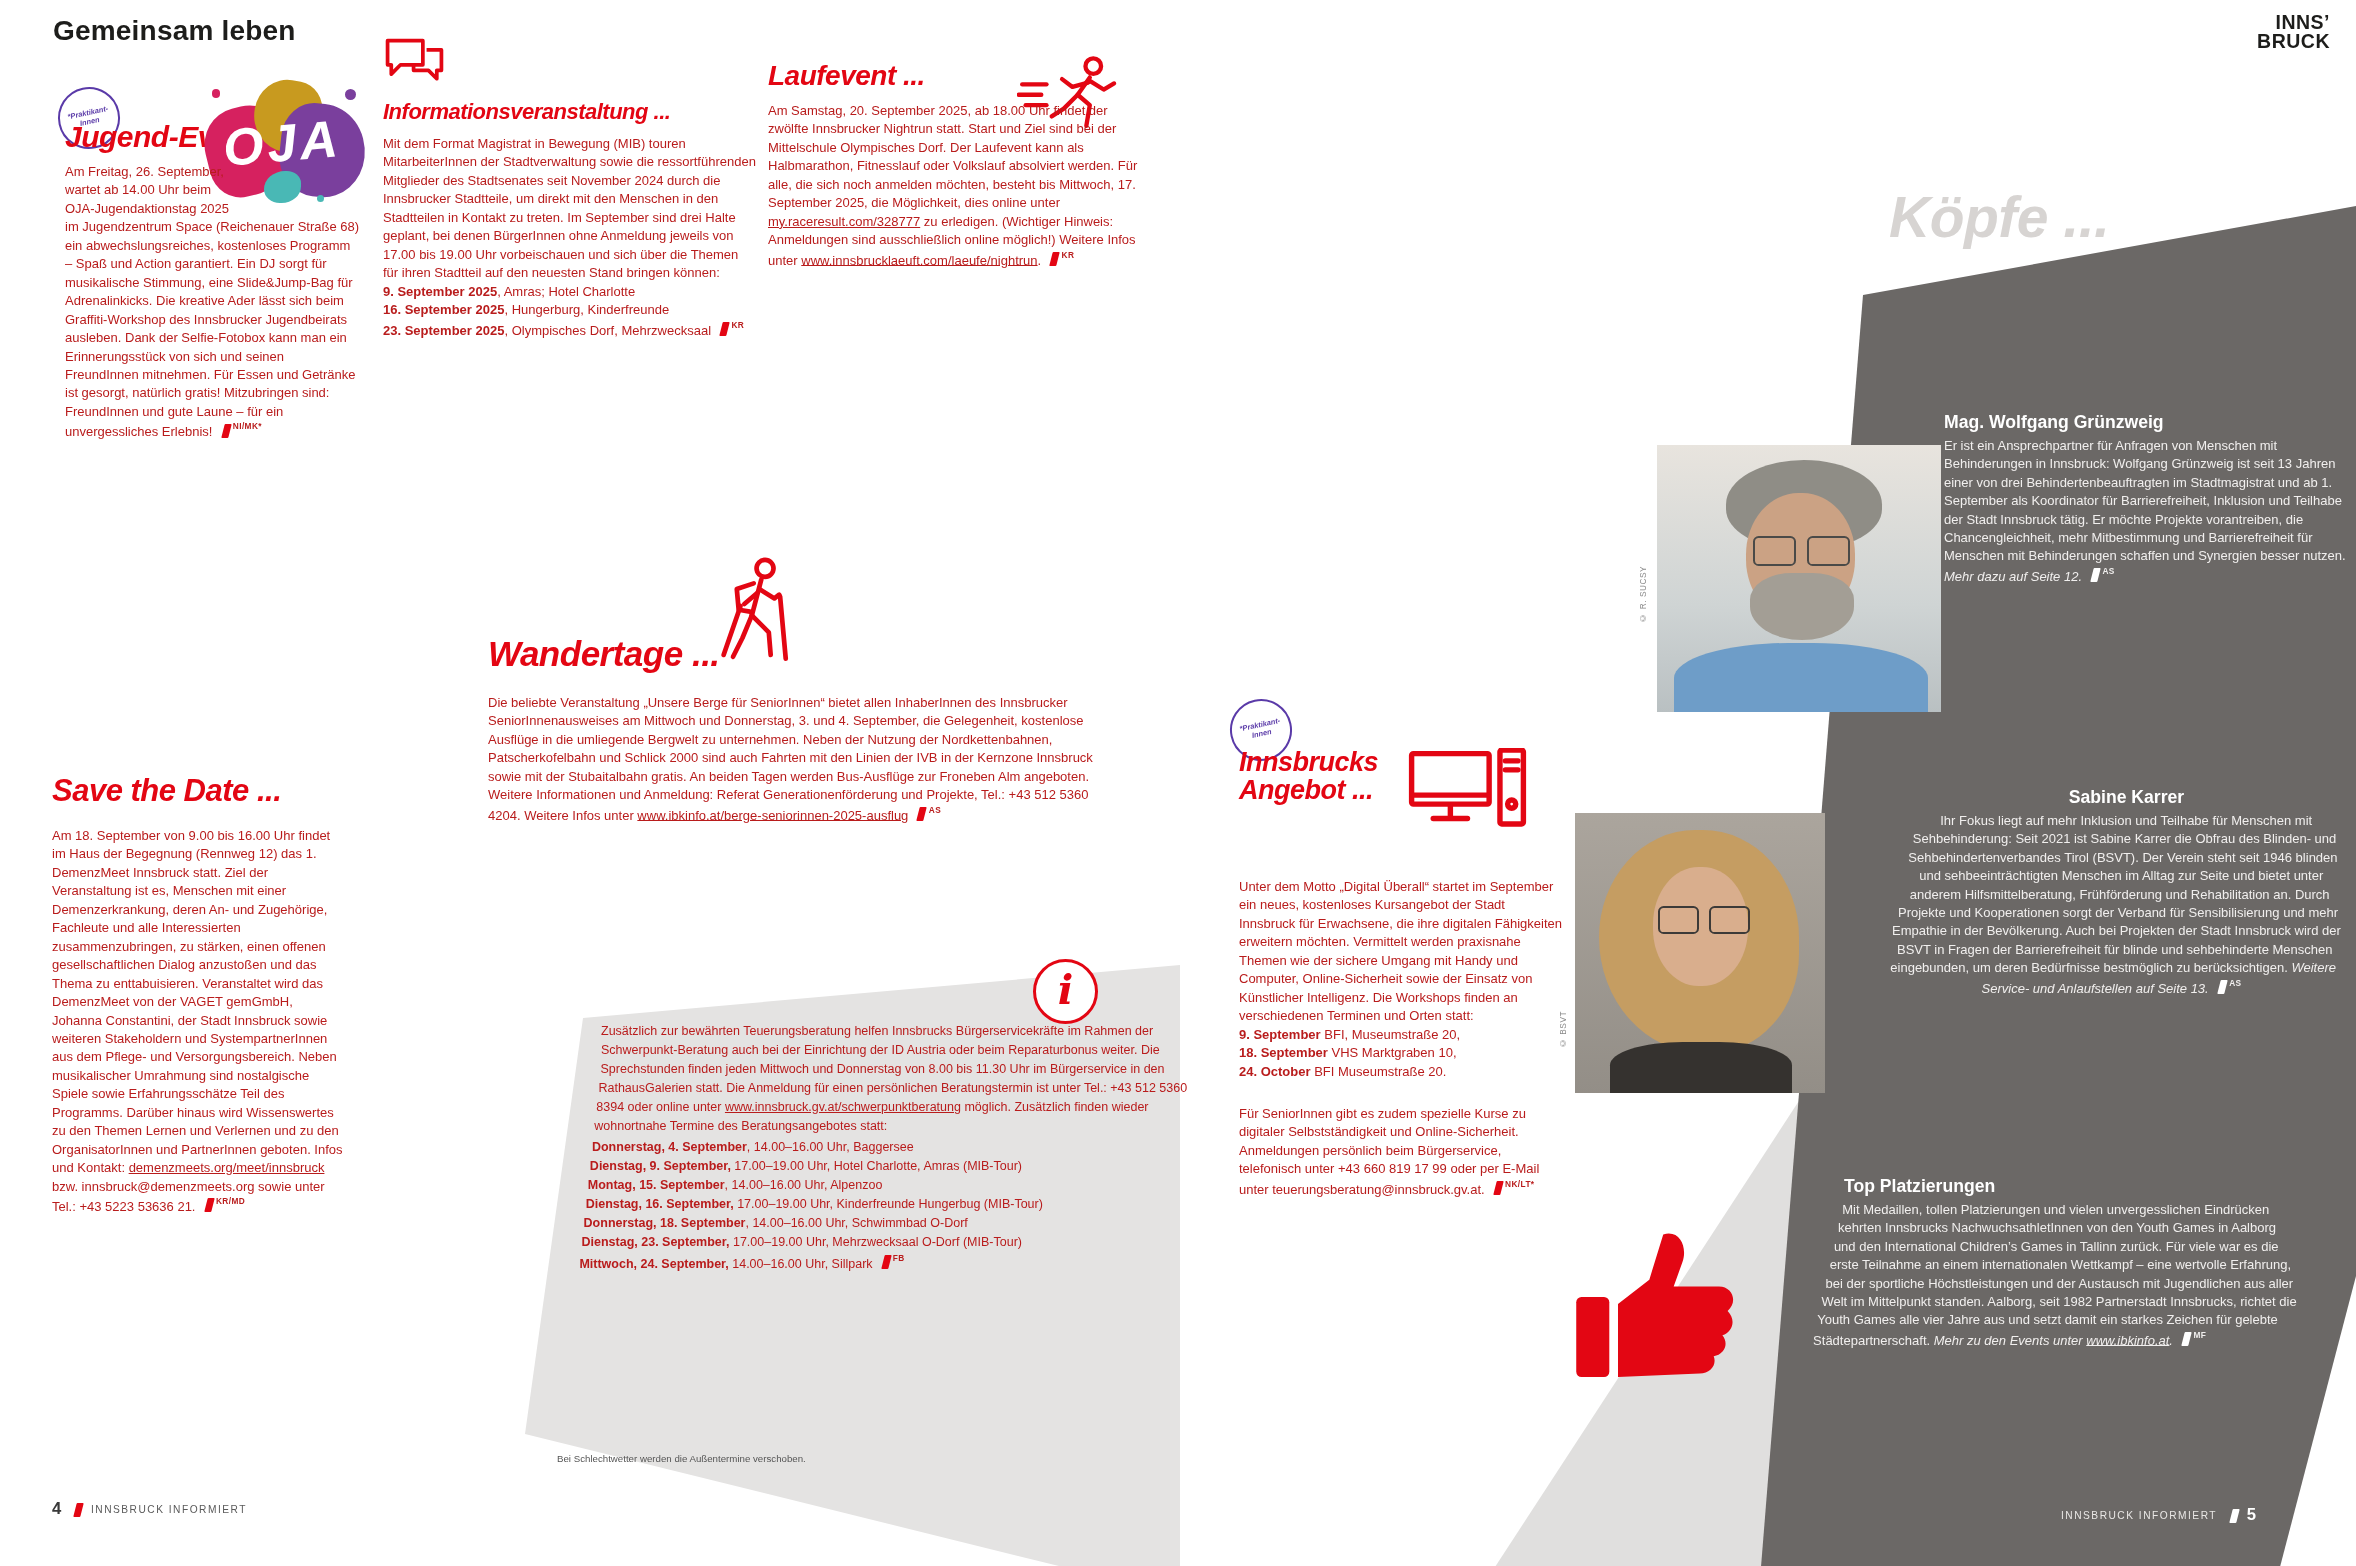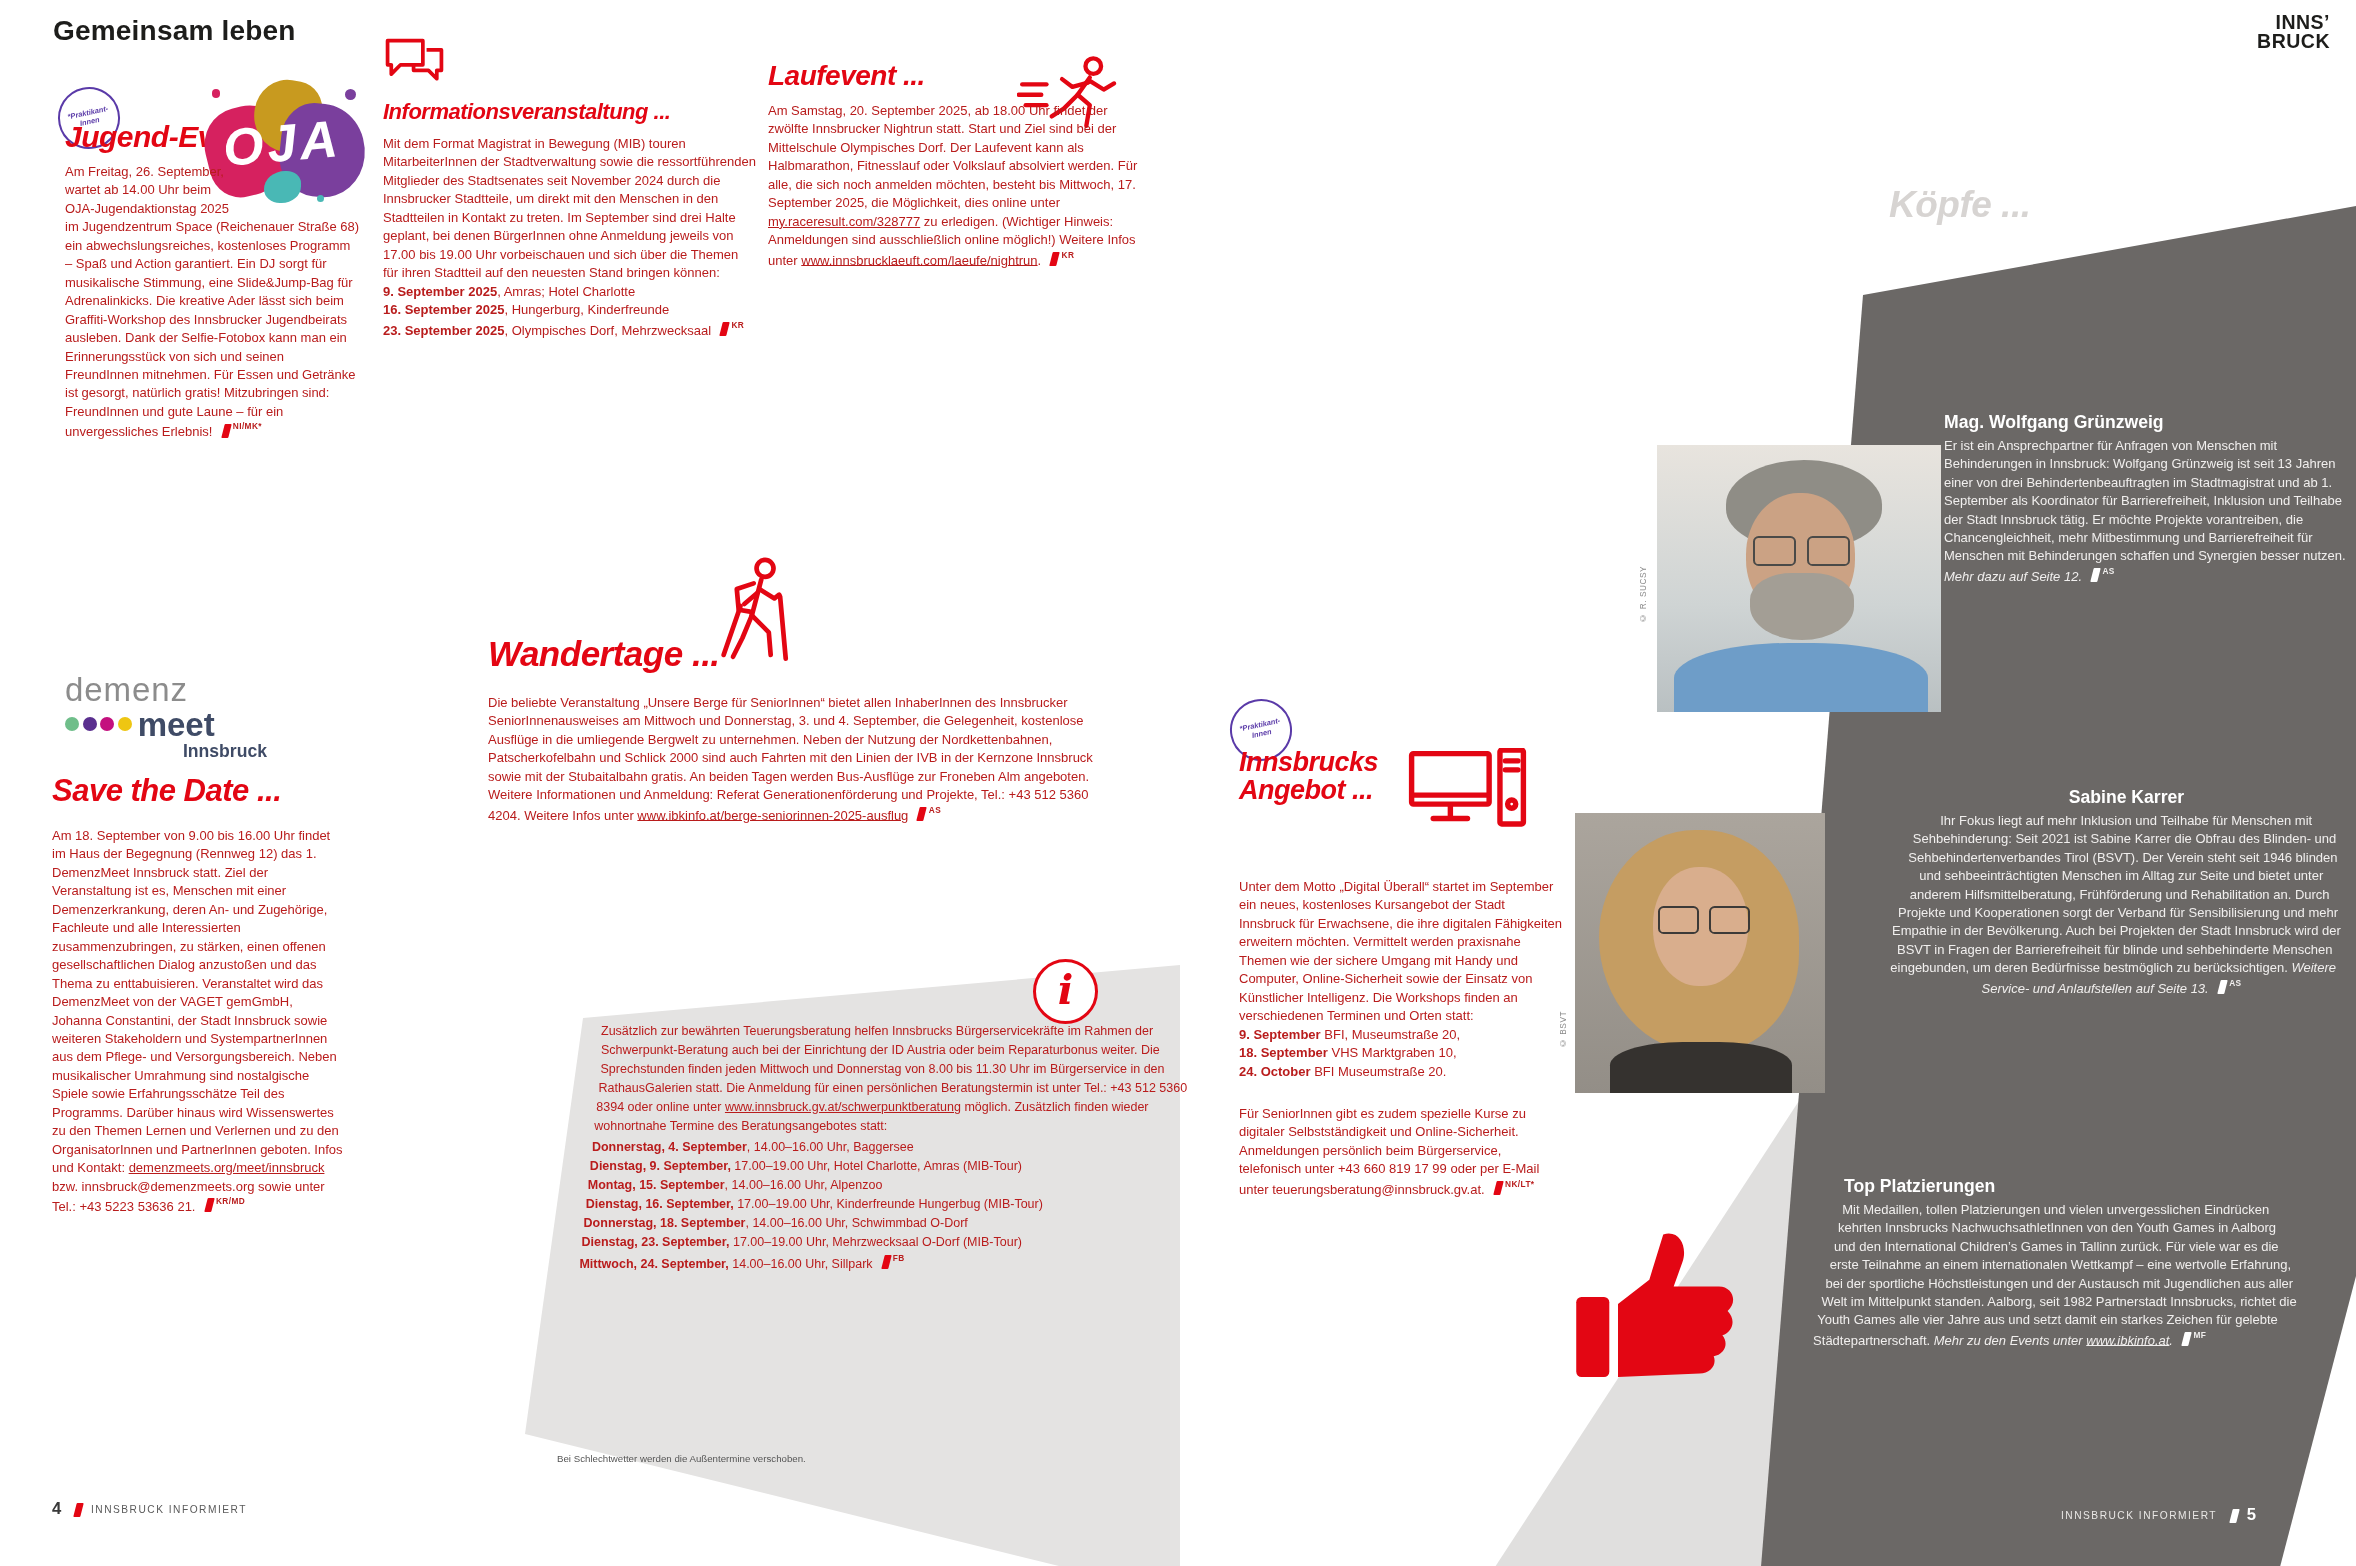--- a/index.html
+++ b/index.html
@@ -12,21 +12,21 @@
   .graybox{position:absolute;inset:0;background:#e4e3e2;
          clip-path:polygon(583px 1018px,1180px 965px,1180px 1567px,1063px 1567px,525px 1434px);}
   .panel{position:absolute;inset:0;background:#6b6866;
          clip-path:polygon(1863px 295px,2356px 206px,2356px 1276px,2280px 1567px,1761px 1567px);}
   
   .sectionlabel{font-size:28px;font-weight:bold;color:#1d1d1b;letter-spacing:0.2px;}
   .brand{font-size:19.5px;font-weight:bold;color:#1d1d1b;text-align:right;line-height:.95;letter-spacing:0.5px;}
   .art-title{font-style:italic;font-weight:bold;color:#e30613;letter-spacing:-0.5px;line-height:1.05;}
   .body{font-size:13px;line-height:1.42;color:#b91c1c;}
   .monats{font-size:109px;font-weight:bold;font-style:italic;color:#e30613;letter-spacing:-2.8px;white-space:nowrap;}
-  .koepfe-title{font-size:37px;font-weight:bold;font-style:italic;color:#d7d4d2;letter-spacing:-0.5px;}
+  .koepfe-title{font-size:57px;font-weight:bold;font-style:italic;color:#d7d4d2;letter-spacing:-0.5px;}
   .on-dark{color:#f1efee;}
   .on-dark .body{color:#f1efee;}
   .pname{font-size:17.6px;font-weight:bold;color:#ffffff;margin-bottom:3.7px;}
   .rb{font-weight:bold;} .ru{text-decoration:underline;} .ri{font-style:italic;}
   .riu{font-style:italic;text-decoration:underline;}
   .rsup{font-size:8.3px;font-weight:bold;vertical-align:6.5px;letter-spacing:0.4px;margin-left:1.9px;}
   .rslash{display:inline-block;width:6.5px;height:14px;background:#e30613;transform:skewX(-14deg);
           margin:0 1.9px -1.9px 6.5px;border-radius:0.9px;}
   .on-dark .rslash{background:#ffffff;}
   .slant{float:left;shape-margin:3.7px;}
@@ -85,31 +85,20 @@
     <div class="blob" style="left:139px;top:9.3px;width:11px;height:11px;background:#7a3f9d;border-radius:50%;"></div>
     <div class="blob" style="left:5.6px;top:9.3px;width:8.3px;height:8.3px;background:#d6215f;border-radius:50%;"></div>
     <div class="blob" style="left:111px;top:115px;width:7.4px;height:7.4px;background:#49b8b5;border-radius:50%;"></div>
     <div class="oja-text">OJA</div>
   </div>
   <div class="abs body" style="left:65px;top:163px;width:295px;">
     <span style="float:right;width:121px;height:52px;"></span>
     <span><span>Am Freitag, 26. September, wartet ab 14.00 Uhr beim OJA-Jugendaktionstag 2025 im Jugendzentrum Space (Reichenauer Straße 68) ein abwechslungsreiches, kostenloses Programm – Spaß und Action garantiert. Ein DJ sorgt für musikalische Stimmung, eine Slide&amp;Jump-Bag für Adrenalinkicks. Die kreative Ader lässt sich beim Graffiti-Workshop des Innsbrucker Jugendbeirats ausleben. Dank der Selfie-Fotobox kann man ein Erinnerungsstück von sich und seinen FreundInnen mitnehmen. Für Essen und Getränke ist gesorgt, natürlich gratis! Mitzubringen sind: FreundInnen und gute Laune – für ein unvergessliches Erlebnis! </span><span class="rslash"></span><span class="rsup">NI/MK*</span></span>
   </div>
 
-  <div class="abs" style="left:65px;top:673px;">
-    <div class="dz-top">demenz</div>
-    <div class="dz-mid">
-      <span class="dz-dot" style="background:#6fbe8a;"></span>
-      <span class="dz-dot" style="background:#5a2f8f;"></span>
-      <span class="dz-dot" style="background:#c4107e;"></span>
-      <span class="dz-dot" style="background:#eec612;"></span>
-      <span class="dz-meet">meet</span>
-    </div>
-    <div class="dz-bot">Innsbruck</div>
-  </div>
   <div class="abs art-title" style="left:52px;top:775px;font-size:31px;">Save the Date ...</div>
   <div class="abs body" style="left:52px;top:827px;width:291px;"><span>Am 18. September von 9.00 bis 16.00 Uhr findet im Haus der Begegnung (Rennweg 12) das 1. DemenzMeet Innsbruck statt. Ziel der Veranstaltung ist es, Menschen mit einer Demenzerkrankung, deren An- und Zugehörige, Fachleute und alle Interessierten zusammenzubringen, zu stärken, einen offenen gesellschaftlichen Dialog anzustoßen und das Thema zu enttabuisieren. Veranstaltet wird das DemenzMeet von der VAGET gemGmbH, Johanna Constantini, der Stadt Innsbruck sowie weiteren Stakeholdern und SystempartnerInnen aus dem Pflege- und Versorgungsbereich. Neben musikalischer Umrahmung sind nostalgische Spiele sowie Erfahrungsschätze Teil des Programms. Darüber hinaus wird Wissenswertes zu den Themen Lernen und Verlernen und zu den OrganisatorInnen und PartnerInnen geboten. Infos und Kontakt: </span><span class="ru">demenzmeets.org/meet/innsbruck</span><span> bzw. innsbruck@demenzmeets.org sowie unter Tel.: +43 5223 53636 21. </span><span class="rslash"></span><span class="rsup">KR/MD</span></div>
 
   <div class="abs" style="left:382px;top:35px;">
     <svg width="65" height="54" viewBox="0 0 70 58">
       <g fill="none" stroke="#e30613" stroke-width="4" stroke-linejoin="round">
         <path d="M6 6 h38 v26 h-24 l-10 10 v-10 h-4 z"></path>
         <path d="M48 16 h16 v22 h-5 v9 l-9 -9 h-16 v-7"></path>
       </g>
     </svg>

